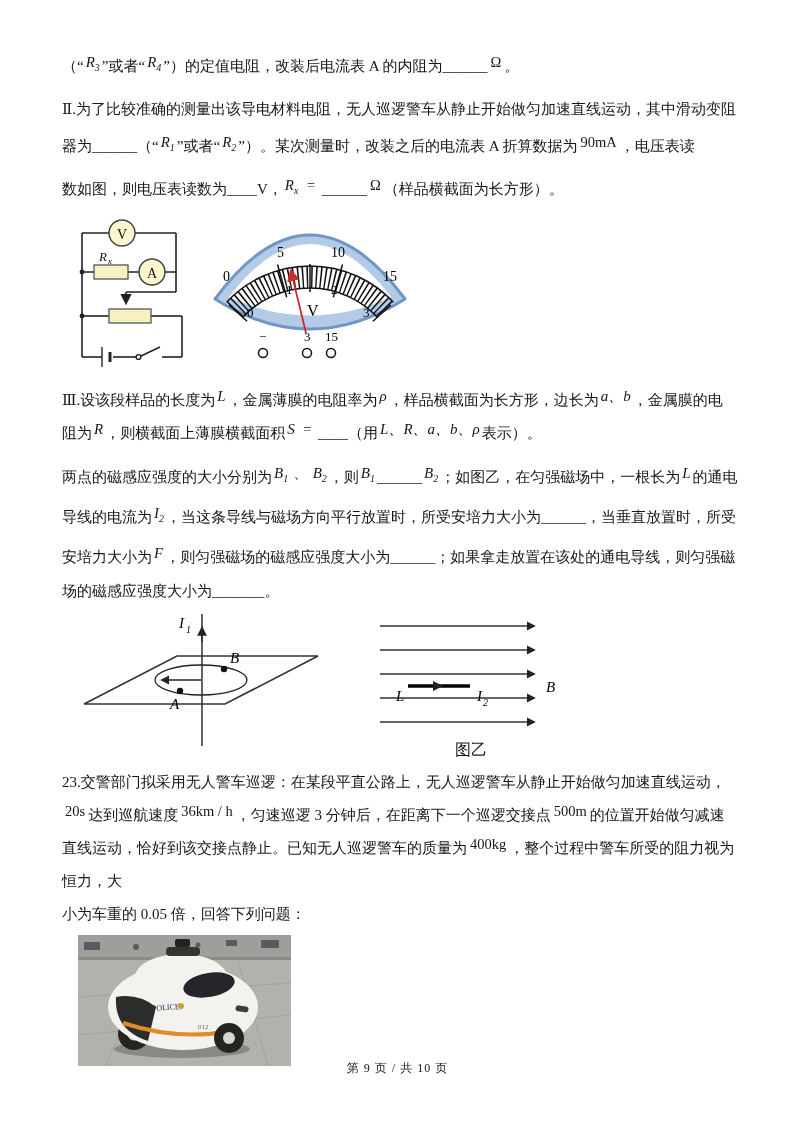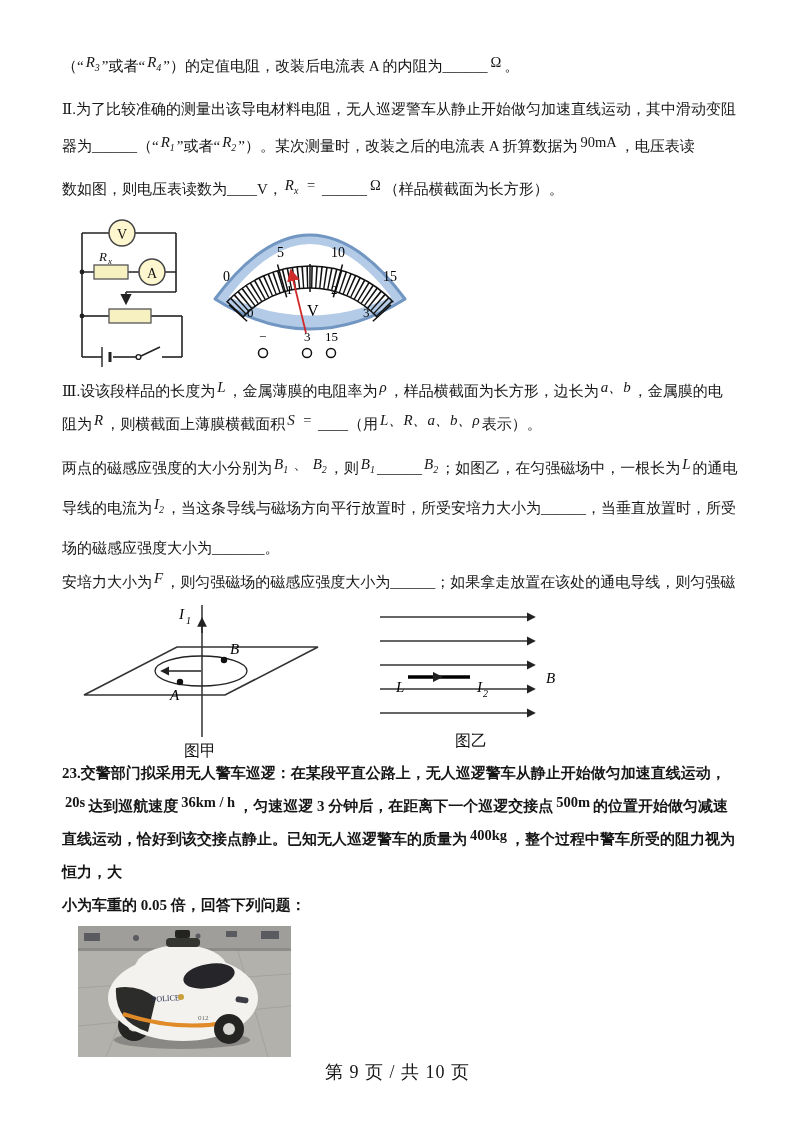--- a/index.html
+++ b/index.html
@@ -2,33 +2,33 @@
 <html><head>
 <meta charset="utf-8">
 <style>
   html,body{margin:0;padding:0;background:#ffffff;}
   body{width:795px;height:1125px;position:relative;overflow:hidden;
        font-family:"Liberation Serif","DejaVu Serif",serif;color:#161616;}
   .content{padding:48px 54px 0 62px;}
   .line{font-size:15px;line-height:37.5px;white-space:nowrap;}
   .blockB .line{line-height:33px;}
   .blockC .line{line-height:34px;}
-  .blockD .line{line-height:33px;font-weight:bold;}
+  .blockD .line{line-height:33px;}
   .line .m{font-style:italic;position:relative;top:-4px;padding:0 2px;font-size:15px;}
   .line .m sub{font-style:italic;font-size:10px;}
   .line .r{position:relative;top:-4px;padding:0 3px;font-size:14.5px;}
   .line .u{letter-spacing:0;}
   .figrow1{display:flex;align-items:flex-start;gap:8px;margin:4px 0 0 2px;height:152px;}
   .figrow2{display:flex;align-items:flex-start;gap:52px;margin:2px 0 0 12px;height:156px;}
   .figblock{text-align:center;}
   .figcap{font-size:16px;line-height:16px;margin-top:0;}
   .fig-yi-block{margin-top:8px;}
   .photo{margin:4px 0 0 16px;}
   .footer{position:absolute;top:1060px;left:0;width:100%;text-align:center;
-          font-size:18px;letter-spacing:1px;}
+          font-size:12px;letter-spacing:1px;}
   svg text{font-family:"Liberation Serif","DejaVu Serif",serif;}
 </style>
 </head>
 <body>
 
 <div class="content">
 
   <div class="blockA">
       <div class="line"><span>（“</span><span class="m">R<sub>3</sub></span><span>”或者“</span><span class="m">R<sub>4</sub></span><span>”）的定值电阻，改装后电流表 A 的内阻为</span><span class="u">______</span><span class="r">Ω</span><span>。</span></div>
       <div class="line"><span>Ⅱ.为了比较准确的测量出该导电材料电阻，无人巡逻警车从静止开始做匀加速直线运动，其中滑动变阻</span></div>
@@ -105,30 +105,30 @@
       <text x="97" y="124" font-size="13">3</text>
       <text x="118" y="124" font-size="13">15</text>
       <g fill="none" stroke="#111" stroke-width="1.5">
         <circle cx="56" cy="136" r="4.5"></circle>
         <circle cx="100" cy="136" r="4.5"></circle>
         <circle cx="124" cy="136" r="4.5"></circle>
       </g>
     </svg>
   </div>
 
-  <div class="blockB" style="margin-top:6px;">
+  <div class="blockB" style="margin-top:15px;">
       <div class="line"><span>Ⅲ.设该段样品的长度为</span><span class="m">L</span><span>，金属薄膜的电阻率为</span><span class="m">ρ</span><span>，样品横截面为长方形，边长为</span><span class="m">a、b</span><span>，金属膜的电</span></div>
       <div class="line"><span>阻为</span><span class="m">R</span><span>，则横截面上薄膜横截面积</span><span class="m">S</span><span class="r"> = </span><span class="u">____</span><span>（用</span><span class="m">L、R、a、b、ρ</span><span>表示）。</span></div>
     </div>
 
   <div class="blockC" style="margin-top:10px;">
       <div class="line"><span>两点的磁感应强度的大小分别为</span><span class="m">B<sub>1</sub></span><span class="r">、</span><span class="m">B<sub>2</sub></span><span>，则</span><span class="m">B<sub>1</sub></span><span class="u">______</span><span class="m">B<sub>2</sub></span><span>；如图乙，在匀强磁场中，一根长为</span><span class="m">L</span><span>的通电</span></div>
       <div class="line"><span>导线的电流为</span><span class="m">I<sub>2</sub></span><span>，当这条导线与磁场方向平行放置时，所受安培力大小为</span><span class="u">______</span><span>，当垂直放置时，所受</span></div>
+      <div class="line"><span>安培力大小为</span><span class="m">F</span><span>，则匀强磁场的磁感应强度大小为</span><span class="u">______</span><span>；如果拿走放置在该处的通电导线，则匀强磁</span></div>
       <div class="line"><span>场的磁感应强度大小为</span><span class="u">_______</span><span>。</span></div>
-      <div class="line"><span>安培力大小为</span><span class="m">F</span><span>，则匀强磁场的磁感应强度大小为</span><span class="u">______</span><span>；如果拿走放置在该处的通电导线，则匀强磁</span></div>
     </div>
 
   <div class="figrow2">
     <div class="figblock">
       <svg width="252" height="138" viewBox="0 0 252 138">
         <defs>
           <marker id="ah2" viewBox="0 0 10 10" refX="8" refY="5" markerWidth="7" markerHeight="7" orient="auto-start-reverse">
             <path d="M0 0L10 5L0 10z" fill="#222"></path>
           </marker>
         </defs>
@@ -137,21 +137,20 @@
         <path d="M 10 94 L 103 46 L 244 46 L 151 94 Z" fill="none" stroke="#333" stroke-width="1.6"></path>
         <ellipse cx="127" cy="70" rx="46" ry="15" fill="none" stroke="#222" stroke-width="1.3"></ellipse>
         <line x1="127" y1="70" x2="88" y2="70" stroke="#222" stroke-width="1.3" marker-end="url(#ah2)"></line>
         <circle cx="106" cy="81" r="3.2" fill="#111"></circle>
         <circle cx="150" cy="59" r="3.2" fill="#111"></circle>
         <text x="105" y="18" font-size="15" font-style="italic">I</text>
         <text x="112" y="23" font-size="10" font-style="italic">1</text>
         <text x="96" y="99" font-size="15" font-style="italic">A</text>
         <text x="156" y="53" font-size="15" font-style="italic">B</text>
       </svg>
-      <div class="figcap">图甲</div>
     </div>
 
     <div class="figblock fig-yi-block">
       <svg width="186" height="120" viewBox="0 0 186 120">
         <defs>
           <marker id="ah3" viewBox="0 0 10 10" refX="8" refY="5" markerWidth="7" markerHeight="7" orient="auto-start-reverse">
             <path d="M0 0L10 5L0 10z" fill="#222"></path>
           </marker>
         </defs>
         <g stroke="#333" stroke-width="1.3">

